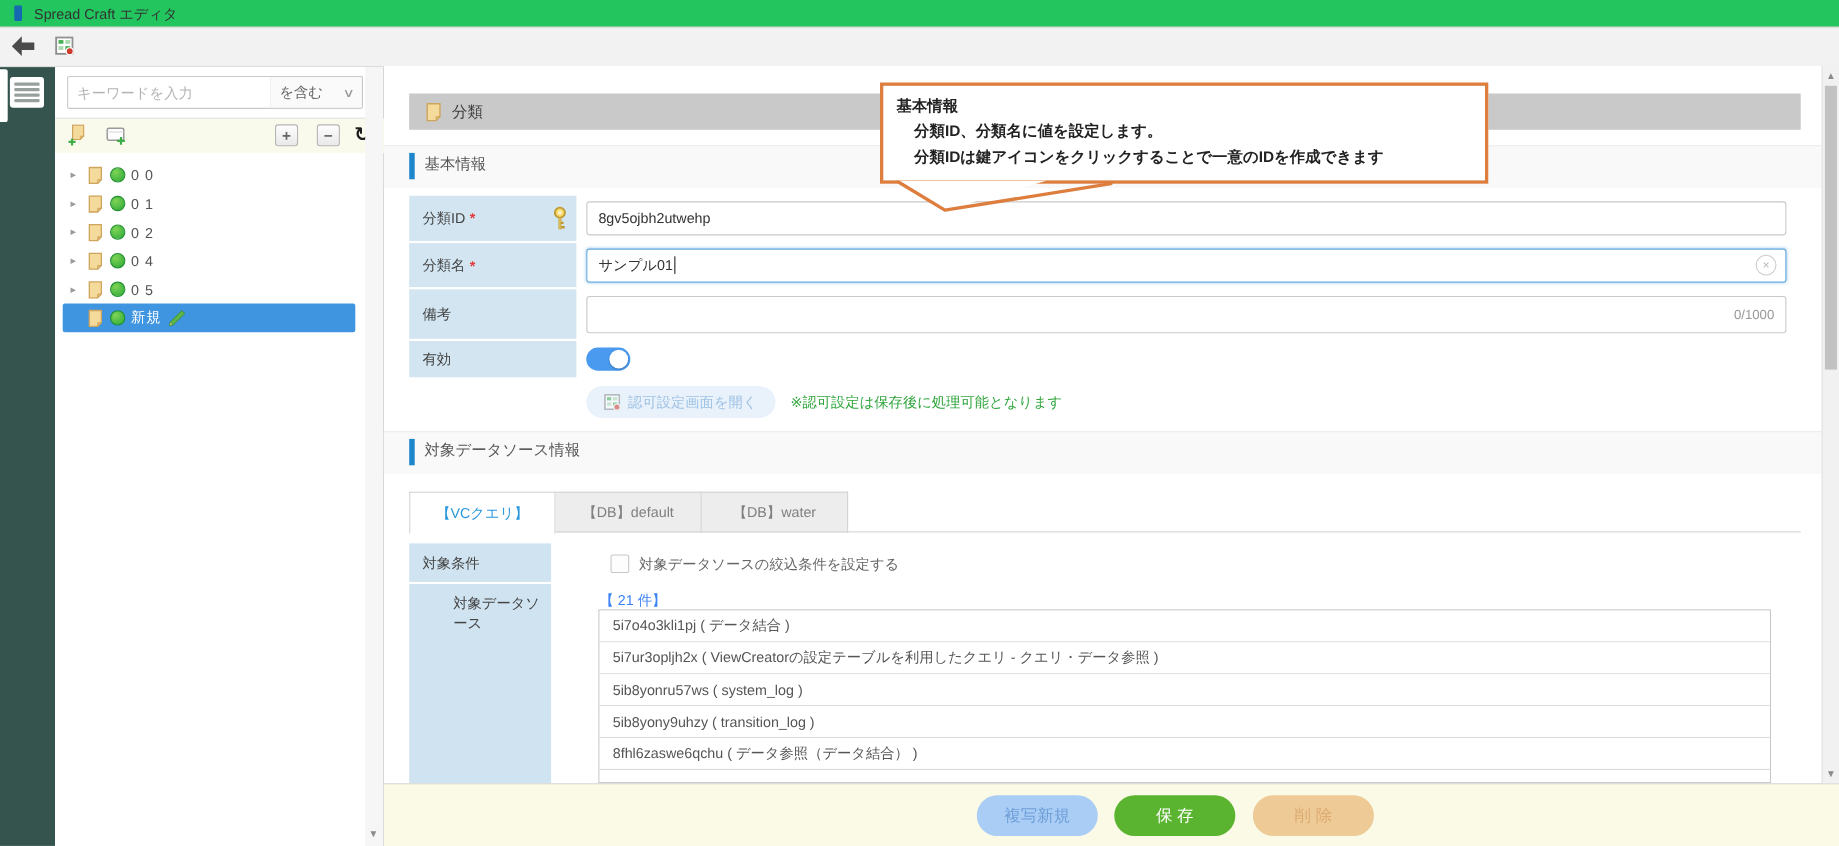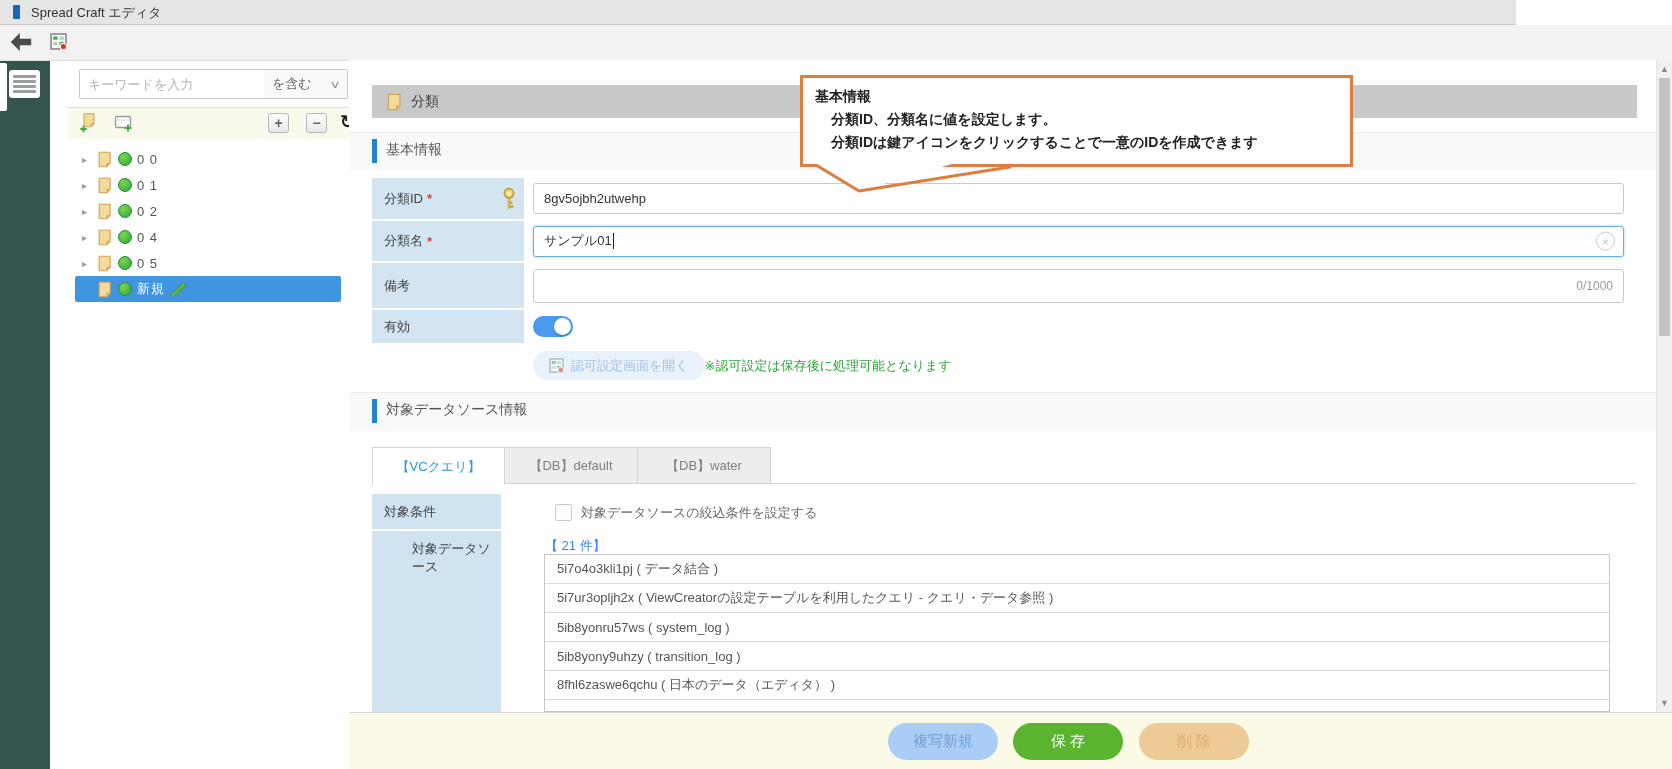--- a/index.html
+++ b/index.html
@@ -1,38 +1,38 @@
 <!DOCTYPE html>
 <html><head>
 <meta charset="utf-8">
 <style>
   html,body{margin:0;padding:0;background:#fff;}
   .stage{position:relative;width:1672px;height:769px;overflow:hidden;background:#fff;
          font-family:"Liberation Sans","DejaVu Sans",sans-serif;color:#444;font-size:13px;}
   .a{position:absolute;}
 
   
-  .titlebar{left:0;top:0;width:1516px;height:24px;background:#e5e5e5;border-bottom:1px solid #c9c9c9;text-align:right;}
+  .titlebar{left:0;top:0;width:1672px;height:24px;background:#22c55e;border-bottom:1px solid #c9c9c9;text-align:right;}
   .app-badge{left:13px;top:5px;width:7px;height:14px;background:#1668b3;border-radius:1px;}
   .app-title{left:31px;top:4px;font-size:13px;color:#333;}
 
   
   .toolbar{left:0;top:25px;width:1672px;height:35px;background:#f2f2f2;border-bottom:1px solid #dcdcdc;}
   .back-btn{left:9px;top:6px;width:24px;height:22px;cursor:pointer;}
   .sheet-btn{left:50px;top:8px;width:17px;height:17px;cursor:pointer;}
 
   
   .rail{left:0;top:61px;width:50px;height:708px;background:#35544e;}
   .rail-tab{left:0;top:2px;width:7px;height:48px;background:#fff;border-radius:0 2px 2px 0;}
   .hamburger{left:9px;top:9px;width:31px;height:28px;background:#fff;border-radius:3px;
              display:flex;flex-direction:column;justify-content:center;gap:2px;padding:0 4px;box-sizing:border-box;cursor:pointer;}
   .hamburger i{display:block;height:3px;background:#98a09e;border-radius:1px;}
 
   
-  .tree-panel{left:50px;top:61px;width:299px;height:708px;background:#fff;border-right:1px solid #cfcfcf;box-sizing:border-box;margin-left:18px;}
+  .tree-panel{left:50px;top:61px;width:299px;height:708px;background:#fff;border-right:1px solid #cfcfcf;box-sizing:border-box;}
   .search-input{left:11px;top:8px;width:186px;height:30px;box-sizing:border-box;border:1px solid #c9c9c9;
                 border-radius:2px 0 0 2px;padding:0 8px;font-size:13px;color:#555;outline:none;
                 font-family:inherit;background:#fff;}
   .search-input::placeholder{color:#b3b3b3;}
   .match-select{left:196px;top:8px;width:84px;height:30px;box-sizing:border-box;border:1px solid #c9c9c9;border-left:none;
                 border-radius:0 2px 2px 0;background:#fafafa;color:#666;display:flex;align-items:center;
                 padding:0 8px;justify-content:space-between;cursor:pointer;}
   .match-select .chev{color:#9a9a9a;font-size:11px;transform:scaleX(1.4);}
   .search-divider{left:0;top:46px;width:299px;height:1px;background:#ddd;}
   .tree-toolbar{left:0;top:47px;width:299px;height:31px;background:#fafaec;}
@@ -75,21 +75,21 @@
   .tbox.focused{border-color:#6aaede;box-shadow:0 0 3px rgba(90,160,220,.55);}
   .caret{display:inline-block;width:1px;height:16px;background:#222;margin-left:1px;}
   .clear-ic{position:absolute;right:8px;top:50%;transform:translateY(-50%);width:17px;height:17px;border:1px solid #ccc;
             border-radius:50%;color:#bbb;font-size:11px;display:flex;align-items:center;justify-content:center;cursor:pointer;background:#fff;}
   .counter{position:absolute;right:10px;top:50%;transform:translateY(-50%);color:#999;font-size:12px;margin-left:35px;}
   .toggle{width:40px;height:21px;border-radius:11px;background:#4a9af0;position:relative;cursor:pointer;}
   .toggle .knob{position:absolute;right:2px;top:2px;width:17px;height:17px;border-radius:50%;background:#fff;box-shadow:0 1px 2px rgba(0,0,0,.25);}
   .perm-btn{height:29px;border:none;border-radius:15px;background:#e9f2fb;color:#9fc2e4;display:flex;align-items:center;
             gap:7px;padding:0 16px;font-size:13px;font-family:inherit;cursor:default;}
   .perm-btn svg{opacity:.55;}
-  .perm-note{color:#2fa53c;}
+  .perm-note{color:#2fa53c;margin-left:14px;}
 
   
   .tabs-line{left:23px;top:423px;width:1265px;height:1px;background:#d4d4d4;}
   .tab{top:387px;height:37px;width:133px;box-sizing:border-box;display:flex;align-items:center;justify-content:center;
        font-size:13px;cursor:pointer;}
   .tab.active{background:#fff;border:1px solid #d4d4d4;border-bottom:none;color:#2b98de;z-index:2;height:38px;}
   .tab.inactive{background:#ededed;border:1px solid #d4d4d4;border-left:none;color:#808080;}
 
   
   .t2label{position:absolute;left:0;top:0;width:129px;background:#cfe3f0;box-sizing:border-box;
@@ -369,21 +369,21 @@
     <div class="a ds-row">
       <div class="t2label">
         <span>対象データソース</span>
       </div>
       <span class="ds-count">【 21 件】</span>
       <div class="ds-list">
         <div class="ds-item">5i7o4o3kli1pj ( データ結合 )</div>
         <div class="ds-item">5i7ur3opljh2x ( ViewCreatorの設定テーブルを利用したクエリ - クエリ・データ参照 )</div>
         <div class="ds-item">5ib8yonru57ws ( system_log )</div>
         <div class="ds-item">5ib8yony9uhzy ( transition_log )</div>
-        <div class="ds-item">8fhl6zaswe6qchu ( 日本のデータ（エディタ） )</div>
+        <div class="ds-item">8fhl6zaswe6qchu ( データ参照（データ結合） )</div>
         <div class="ds-item"></div>
       </div>
     </div>
 
     <div class="a footer">
       <button class="pill copy">複写新規</button>
       <button class="pill save">保 存</button>
       <button class="pill del">削 除</button>
     </div>
 

